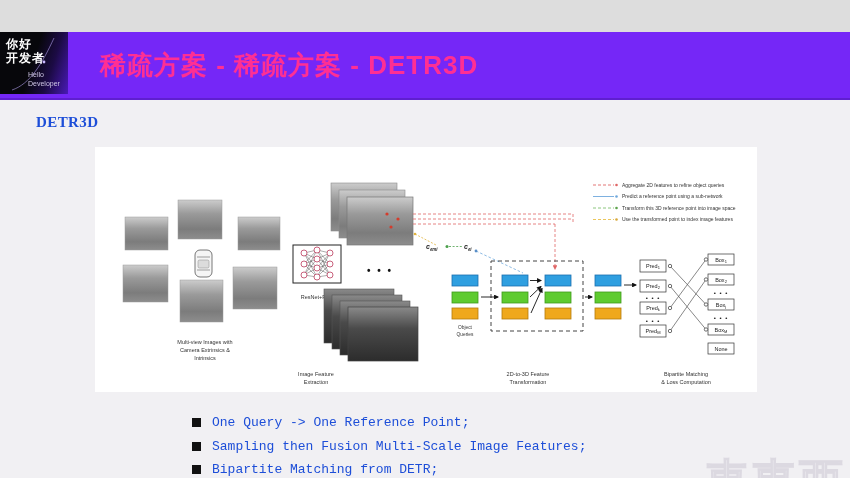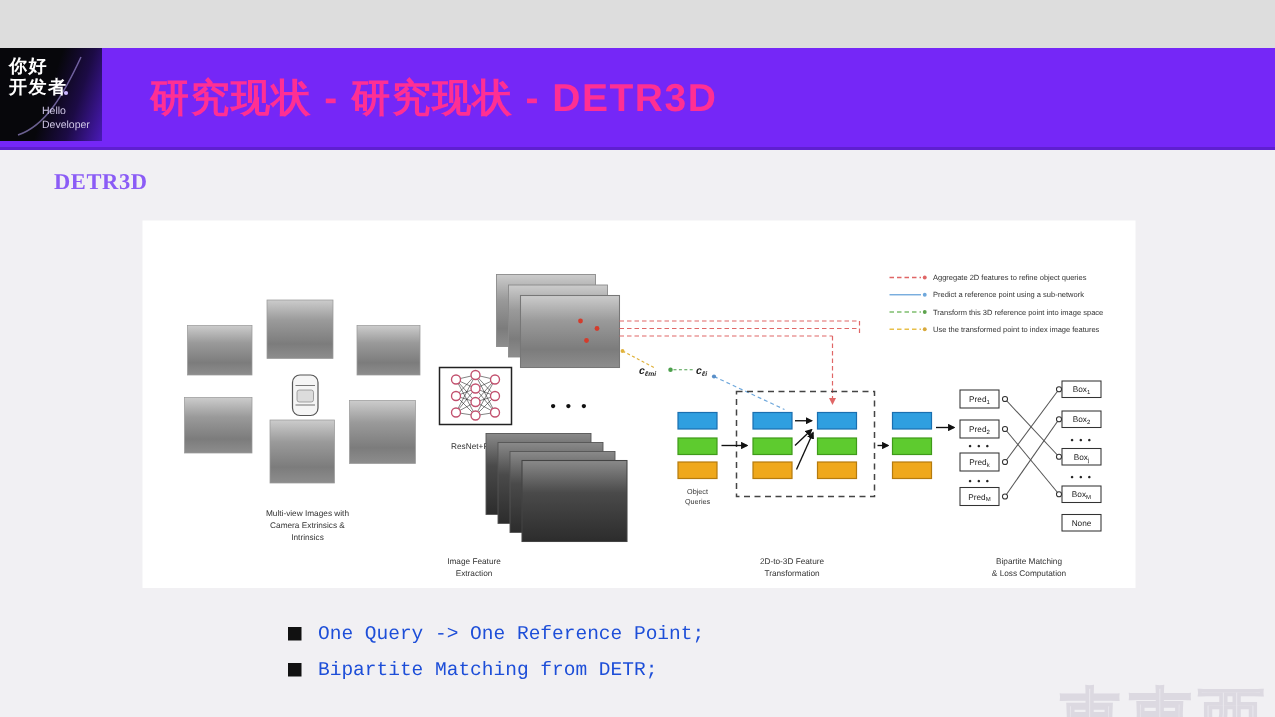--- a/index.html
+++ b/index.html
@@ -25,21 +25,21 @@
   .logo-en{ position:absolute; left:28px; top:38px; font-size:7px; color:#cfc6e6; line-height:9px;}
   .logo-swoosh{ position:absolute; left:0; top:0; }
   .header-title{
     margin-left:100px; font-size:26px; font-weight:bold;
     color:#ff2f93; letter-spacing:1px;
   }
   
   .page-title{
     position:absolute; left:36px; top:82px;
     font-family:"Liberation Serif", serif; font-weight:bold;
-    font-size:15px; color:#8b5cf6; letter-spacing:.4px;
+    font-size:15px; color:#1d4ed8; letter-spacing:.4px;
   }
   .panel{
     position:absolute; left:95px; top:115px; width:662px; height:245px;
     background:#ffffff;
   }
   svg{ font-family:"Liberation Sans", sans-serif; }
   .bullets{
     position:absolute; left:192px; top:379px; font-family:"Liberation Mono", monospace;
     font-size:13px; color:#1d4ed8; line-height:23.5px; white-space:nowrap;
   }
@@ -71,21 +71,21 @@
       </svg>
       <div class="logo-cn">
         <div>你好</div>
         <div>开发者</div>
       </div>
       <div class="logo-en">
         <div>Hello</div>
         <div>Developer</div>
       </div>
     </div>
-    <div class="header-title">研究现状 - 研究现状 - DETR3D</div>
+    <div class="header-title">稀疏方案 - 稀疏方案 - DETR3D</div>
   </div>
 
   <div class="page-title">DETR3D</div>
 
   <svg class="panel" viewBox="0 0 662 245">
     <defs>
       <linearGradient id="gph" x1="0" y1="0" x2="0" y2="1">
         <stop offset="0" stop-color="#cccccc"></stop>
           <stop offset="0.35" stop-color="#9a9a9a"></stop>
         <stop offset="0.75" stop-color="#7c7c7c"></stop>
@@ -332,20 +332,24 @@
     </g>
   </svg>
 
   <div class="bullets">
     <div class="bullet-row">
       <span class="bullet-sq"></span>
       <span>One Query -&gt; One Reference Point;</span>
     </div>
     <div class="bullet-row">
       <span class="bullet-sq"></span>
+      <span>Sampling then Fusion Multi-Scale Image Features;</span>
+    </div>
+    <div class="bullet-row">
+      <span class="bullet-sq"></span>
       <span>Bipartite Matching from DETR;</span>
     </div>
   </div>
 
 
   <div class="watermark">車東西</div>
 
 </div>
 
 </body></html>

